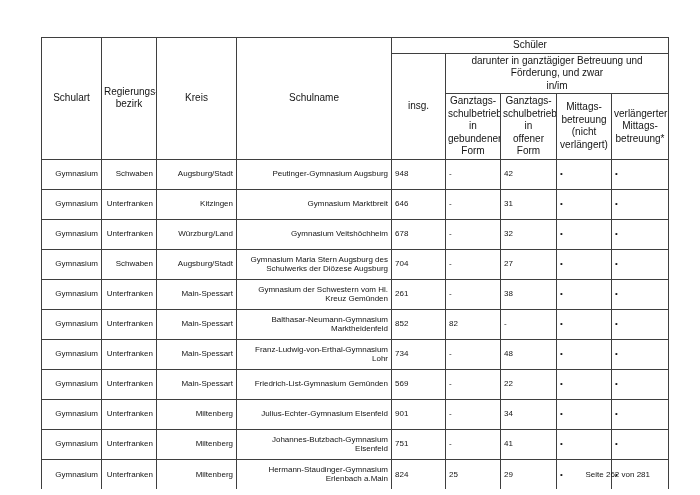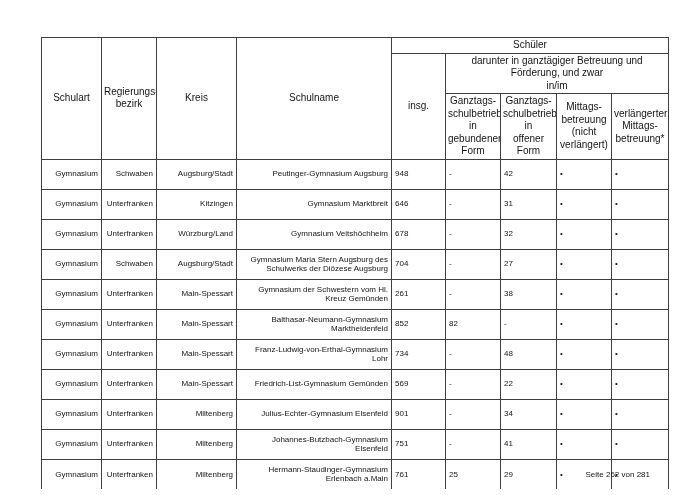--- a/index.html
+++ b/index.html
@@ -216,21 +216,21 @@
       <td class="num">-</td>
       <td class="num">41</td>
       <td class="num">•</td>
       <td class="num">•</td>
     </tr>
     <tr class="datarow">
       <td class="txt">Gymnasium</td>
       <td class="txt">Unterfranken</td>
       <td class="txt">Miltenberg</td>
       <td class="txt">Hermann-Staudinger-Gymnasium Erlenbach a.Main</td>
-      <td class="num">761</td>
+      <td class="num">824</td>
       <td class="num">25</td>
       <td class="num">29</td>
       <td class="num">•</td>
       <td class="num">•</td>
     </tr>
   </tbody>
 </table>
 
 <div class="footer">Seite 262 von 281</div>
 

